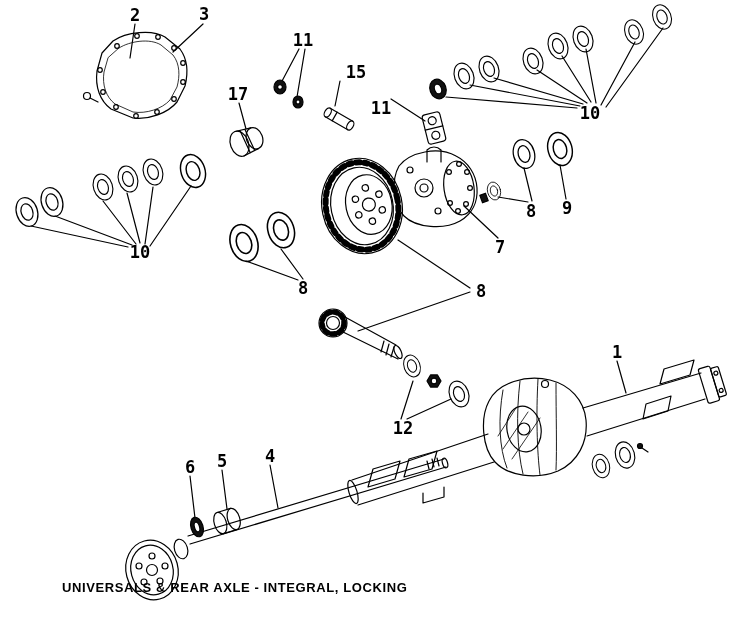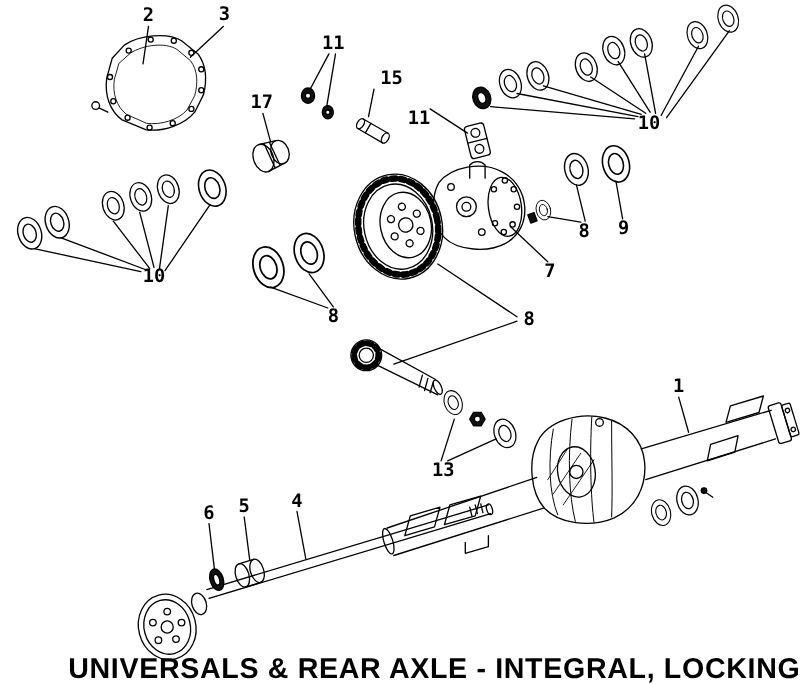--- a/index.html
+++ b/index.html
@@ -16,24 +16,24 @@
     transform:translate(-50%,-50%);
     font-family:"DejaVu Sans Mono","DejaVu Sans",monospace;
     font-weight:700;
     font-size:17px;
     color:#000;
     line-height:1;
     white-space:nowrap;
   }
   .title{
     position:absolute;
-    left:62px;top:592px;
+    left:62px;top:580px;
     font-family:"Liberation Sans",sans-serif;
     font-weight:bold;
-    font-size:26px;
+    font-size:13px;
     letter-spacing:0.6px;
     color:#000;
     white-space:nowrap;
   }
 </style>
 </head>
 <body>
 
 <div class="page">
 
@@ -299,21 +299,21 @@
   <span class="callout" style="left:356px;top:72px">15</span>
   <span class="callout" style="left:238px;top:94px">17</span>
   <span class="callout" style="left:381px;top:108px">11</span>
   <span class="callout" style="left:590px;top:113px">10</span>
   <span class="callout" style="left:531px;top:211px">8</span>
   <span class="callout" style="left:567px;top:208px">9</span>
   <span class="callout" style="left:500px;top:247px">7</span>
   <span class="callout" style="left:140px;top:252px">10</span>
   <span class="callout" style="left:303px;top:288px">8</span>
   <span class="callout" style="left:481px;top:291px">8</span>
-  <span class="callout" style="left:403px;top:428px">13</span>
+  <span class="callout" style="left:403px;top:428px">12</span>
   <span class="callout" style="left:617px;top:352px">1</span>
   <span class="callout" style="left:270px;top:456px">4</span>
   <span class="callout" style="left:222px;top:461px">5</span>
   <span class="callout" style="left:190px;top:467px">6</span>
 
   <div class="title">UNIVERSALS &amp; REAR AXLE - INTEGRAL, LOCKING</div>
 
 </div>
 
 </body></html>

